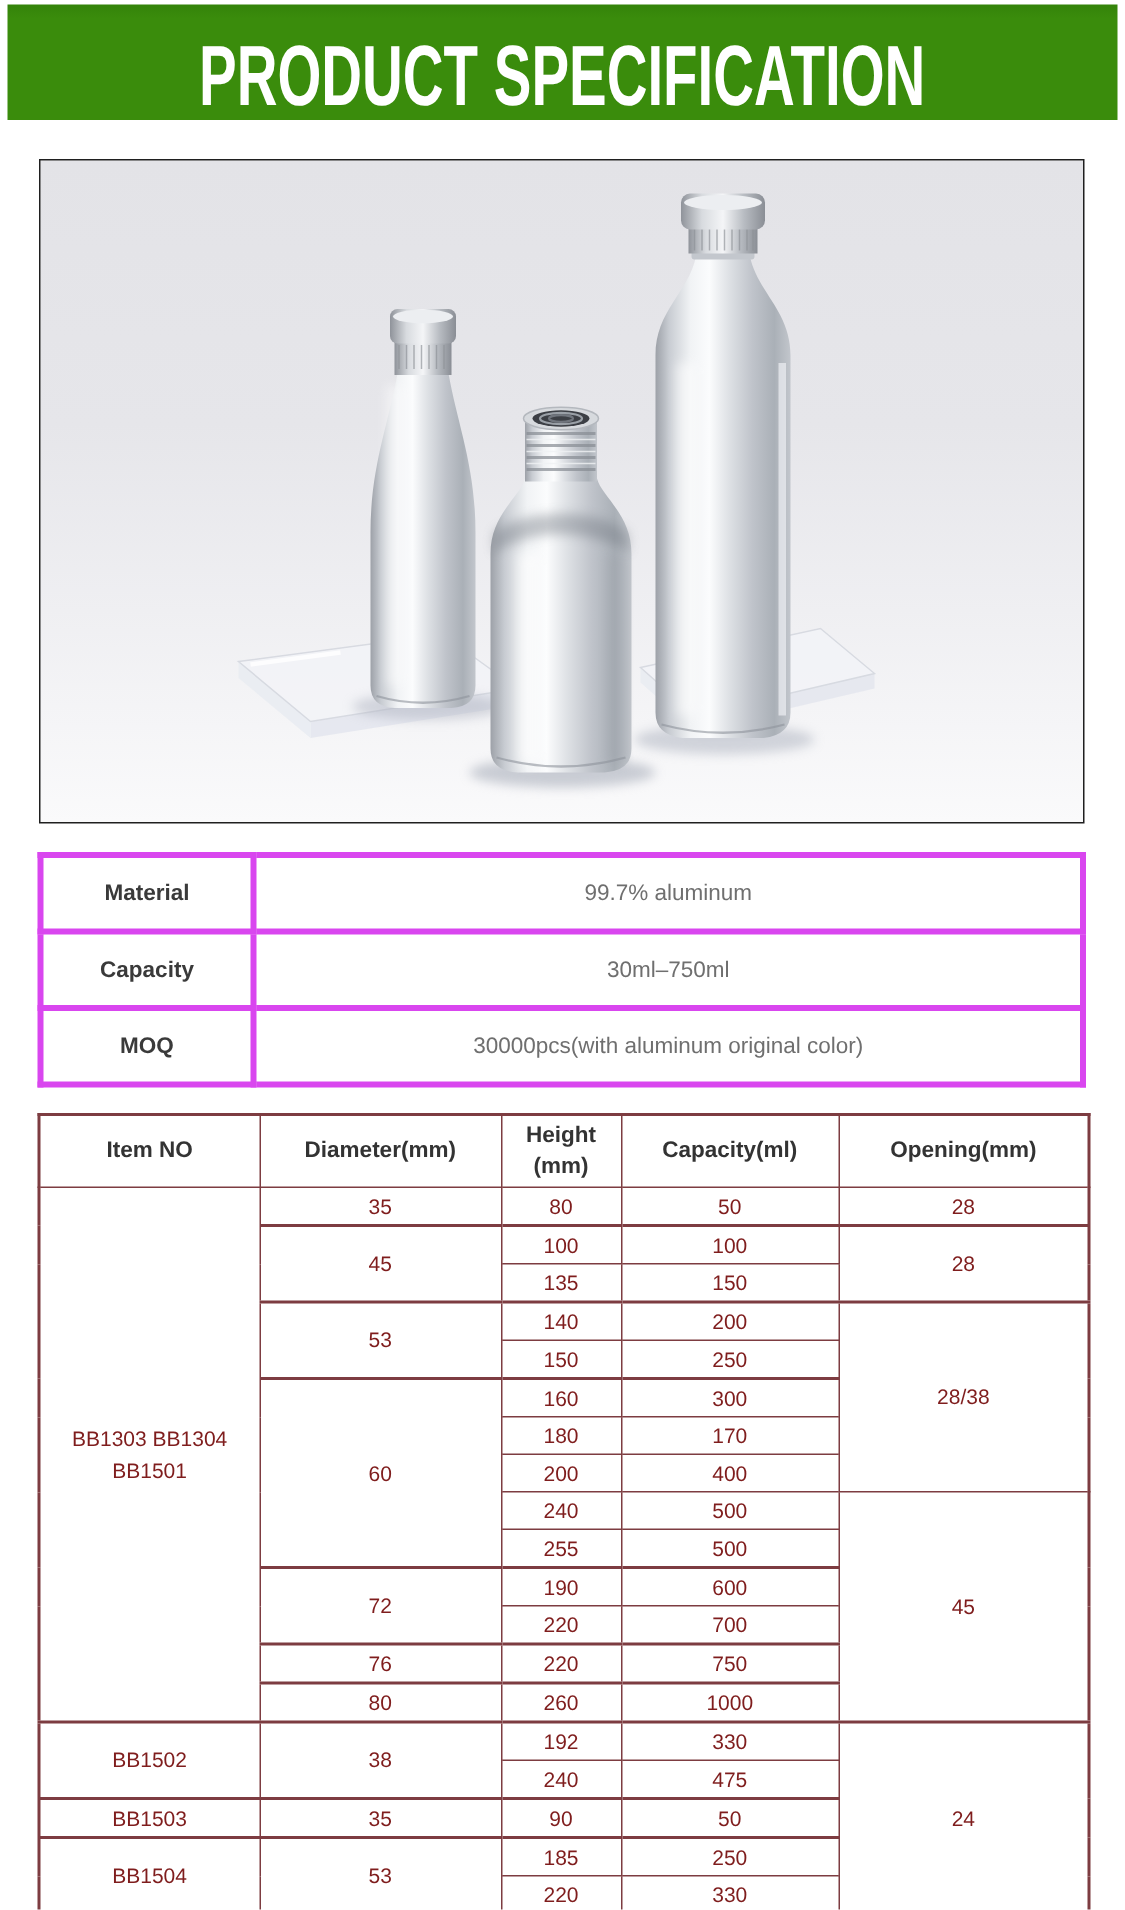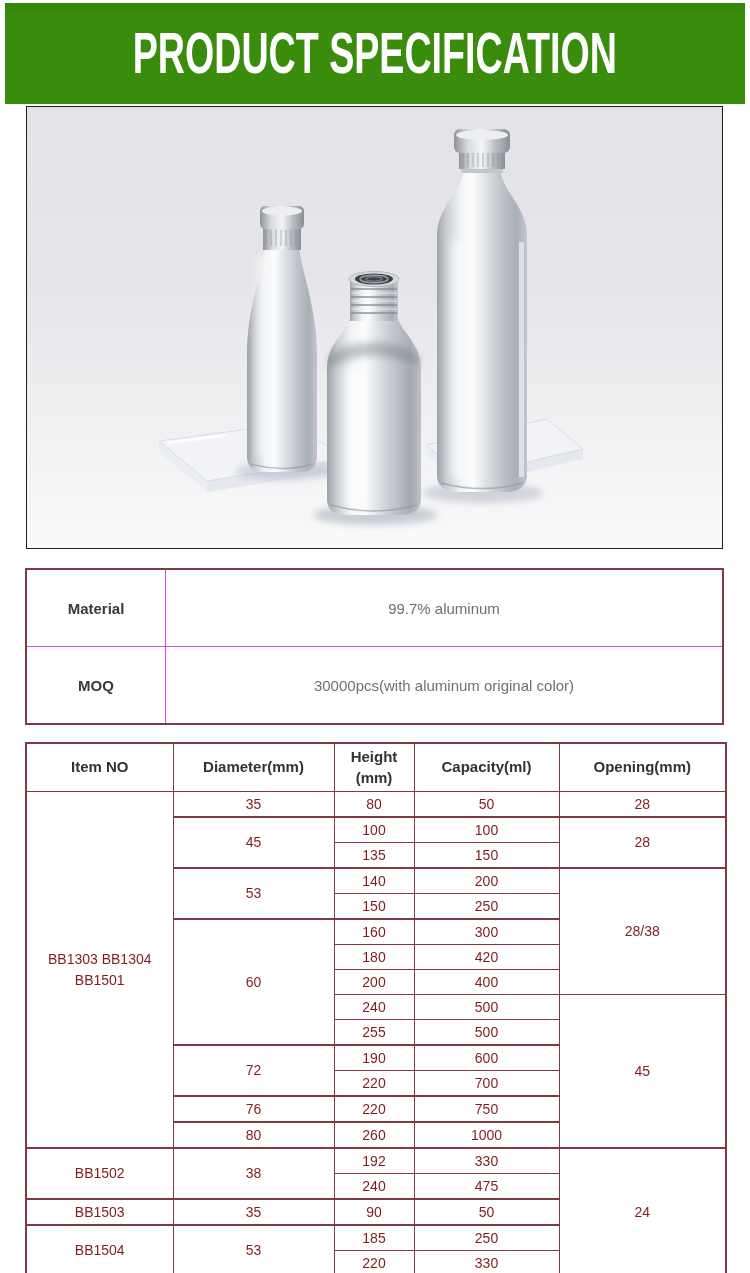--- a/index.html
+++ b/index.html
@@ -4,23 +4,23 @@
 <style>
   html,body{margin:0;padding:0;}
   body{
     width:750px;height:1273px;background:#ffffff;position:relative;
     font-family:"Liberation Sans", sans-serif;overflow:hidden;
   }
   .page{position:absolute;inset:0;}
 
   
   .banner{
-    position:absolute;left:5px;top:3px;width:740px;height:101px;
+    position:absolute;left:5px;top:3px;width:740px;height:77px;
     background:linear-gradient(180deg,#34830a 0%,#3a8c0c 12%,#3a8c0c 100%);
-    display:flex;align-items:center;justify-content:center;
+    display:flex;align-items:flex-end;justify-content:center;
   }
   .banner-title{
     color:#ffffff;font-weight:bold;font-size:57px;line-height:1;
     letter-spacing:0px;white-space:nowrap;transform:scaleX(0.66);
     transform-origin:center center;
   }
 
   
   .photo{
     position:absolute;left:26px;top:106px;width:695px;height:441px;
@@ -31,21 +31,21 @@
 
   
   table{border-collapse:collapse;table-layout:fixed;}
   th,td{padding:0 2px;text-align:center;vertical-align:middle;}
 
   
   .spec-table{
     position:absolute;left:25px;top:568px;width:699px;height:157px;
     border:2px solid #7d3c41;
   }
-  .spec-table th,.spec-table td{border:1px solid #d946ef;text-align:center;}
+  .spec-table th,.spec-table td{border:4px solid #d946ef;text-align:center;}
   .spec-table th{width:134px;font-size:15px;font-weight:bold;color:#3a3a3a;}
   .spec-table td{font-size:15px;color:#6f6f6f;margin-top:10px;}
 
   
   .size-table{
     position:absolute;left:25px;top:742px;width:700px;height:528px;
     border:2px solid #7d3c41;
   }
   .size-table th,.size-table td{border:1px solid #7d3c41;white-space:pre-line;}
   .size-table thead th{height:47px;font-size:15px;font-weight:bold;color:#333333;line-height:1.35;}
@@ -148,20 +148,24 @@
     </svg>
   </div>
 
   <table class="spec-table">
     <tbody id="spec-body">
         <tr>
           <th>Material</th>
           <td>99.7% aluminum</td>
         </tr>
         <tr>
+          <th>Capacity</th>
+          <td>30ml–750ml</td>
+        </tr>
+        <tr>
           <th>MOQ</th>
           <td>30000pcs(with aluminum original color)</td>
         </tr>
       </tbody>
   </table>
 
   <table class="size-table">
     <colgroup>
       <col class="c1">
         <col class="c2">
@@ -208,21 +212,21 @@
           <td>150</td>
           <td>250</td>
         </tr>
         <tr class="sep">
           <td rowspan="5">60</td>
           <td>160</td>
           <td>300</td>
         </tr>
         <tr>
           <td>180</td>
-          <td>420</td>
+          <td>170</td>
         </tr>
         <tr>
           <td>200</td>
           <td>400</td>
         </tr>
         <tr>
           <td>240</td>
           <td>500</td>
           <td rowspan="6">45</td>
         </tr>

